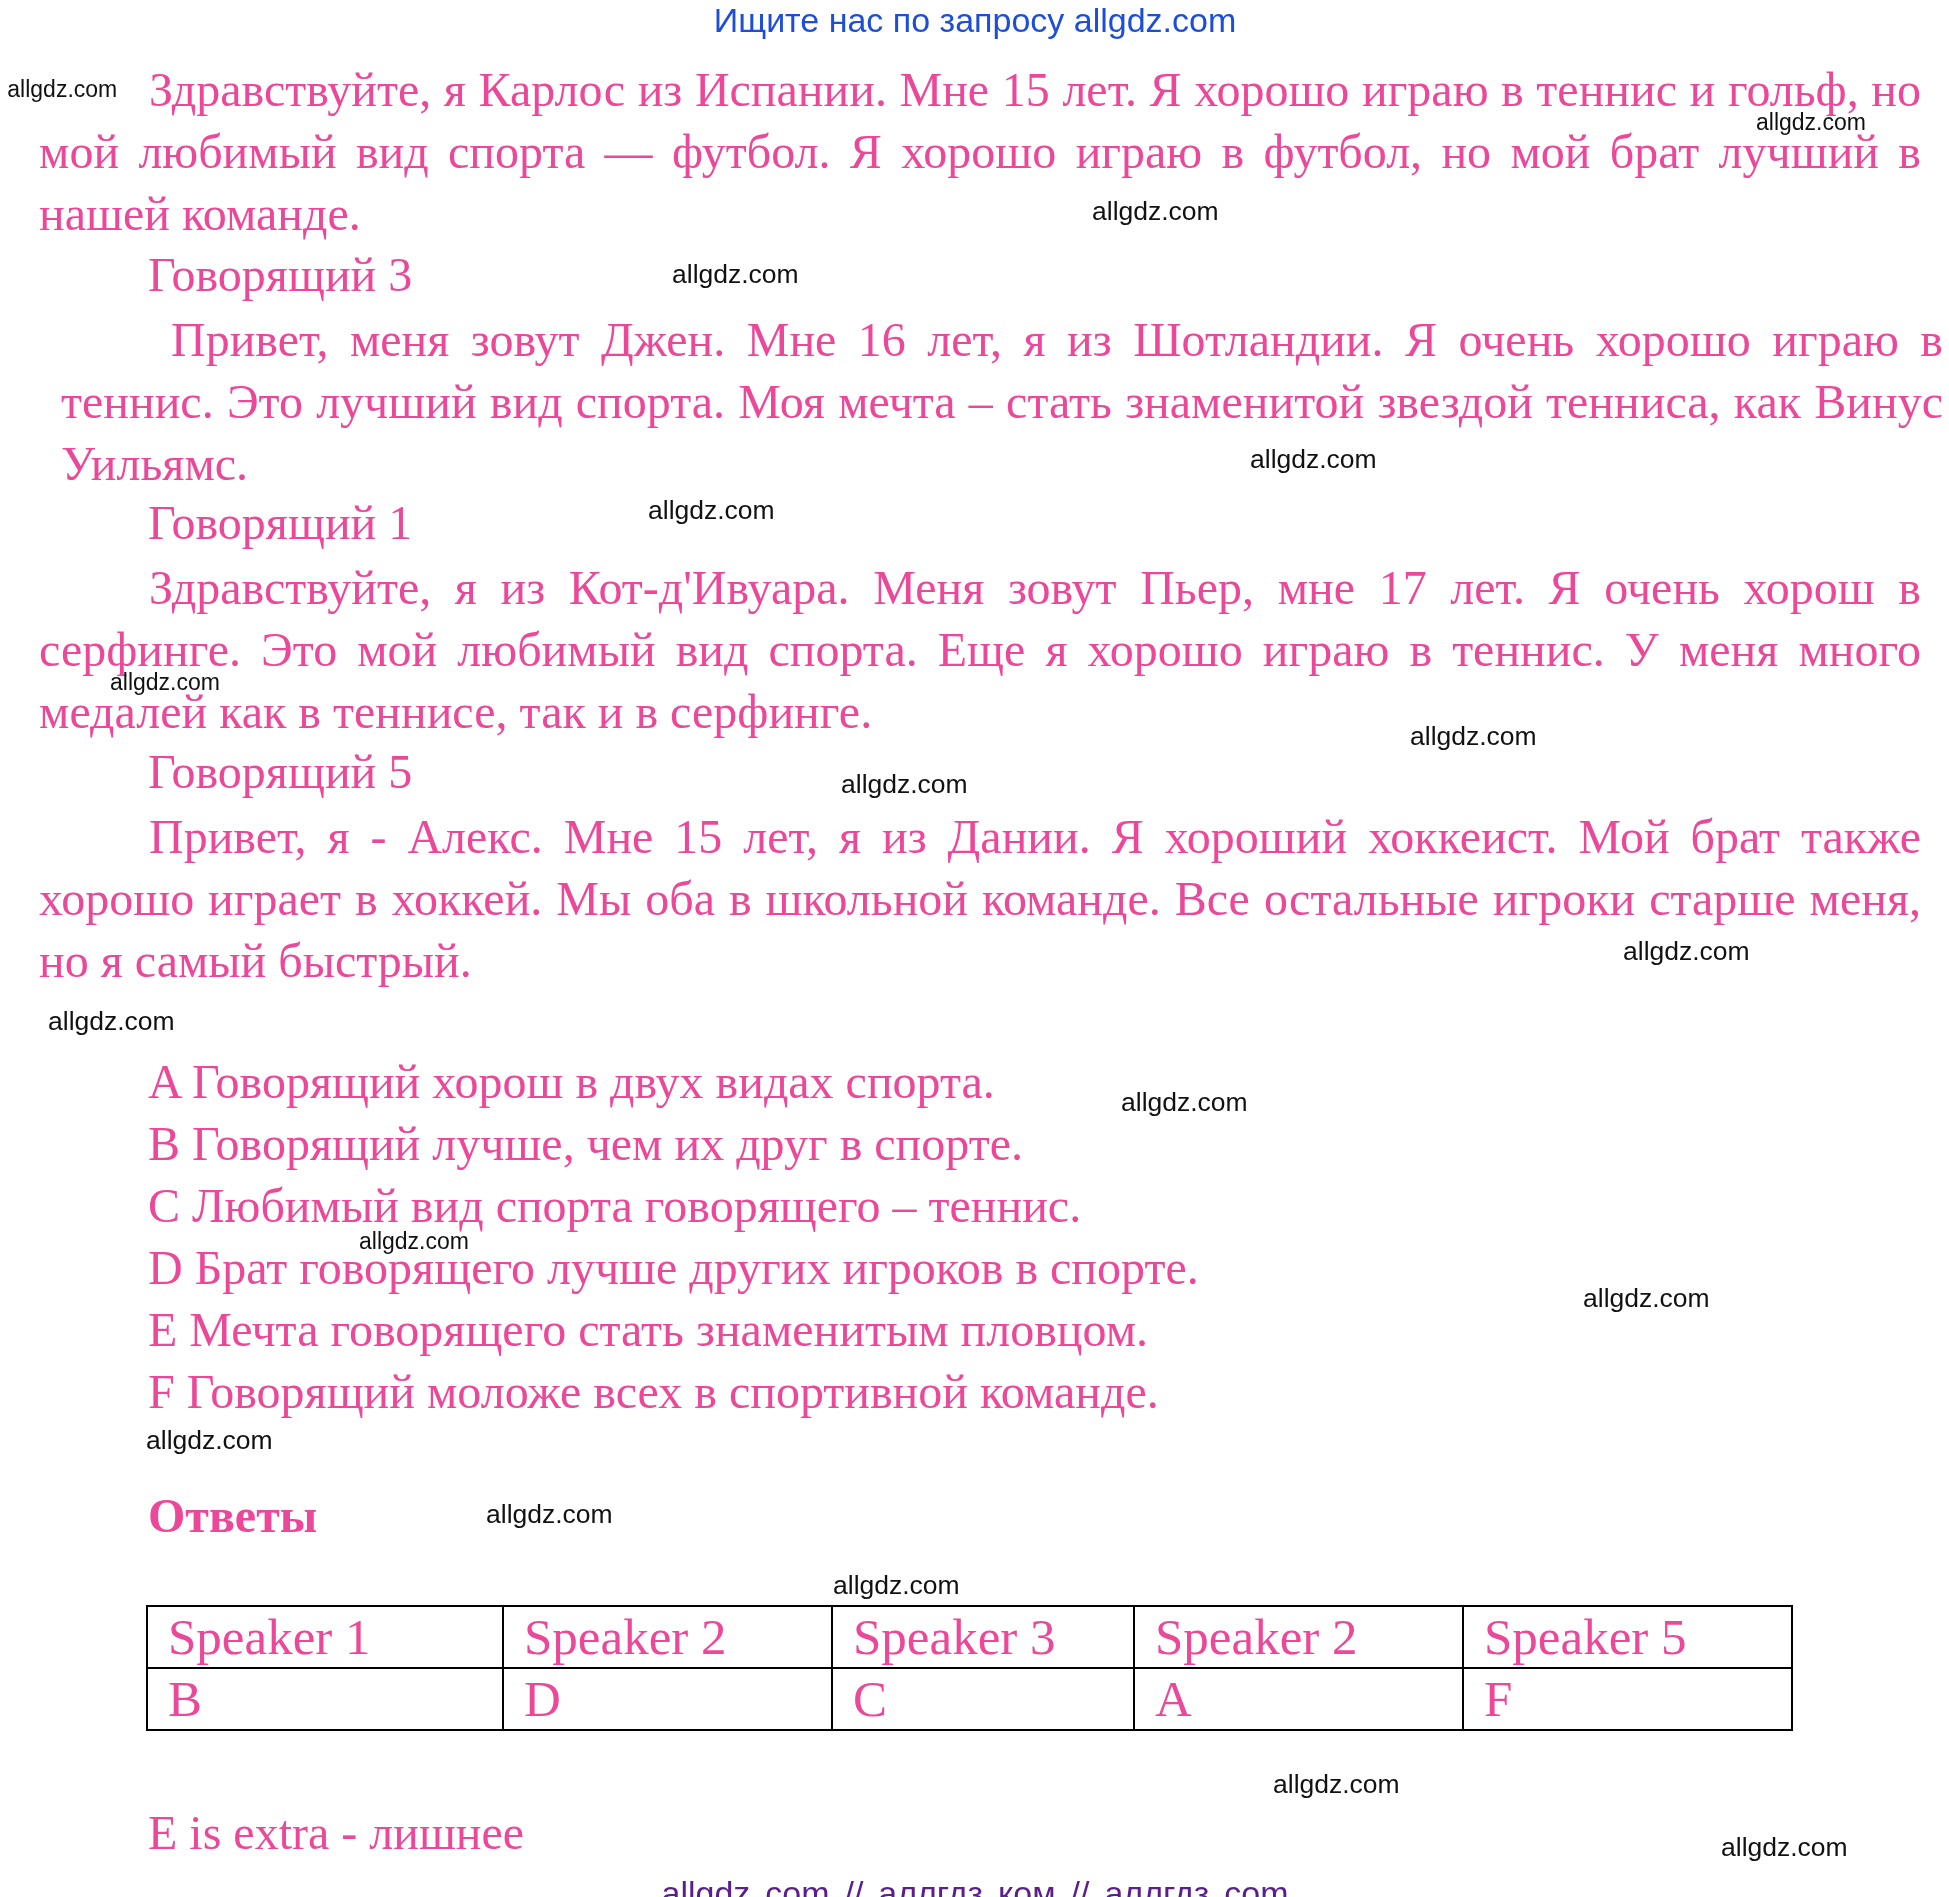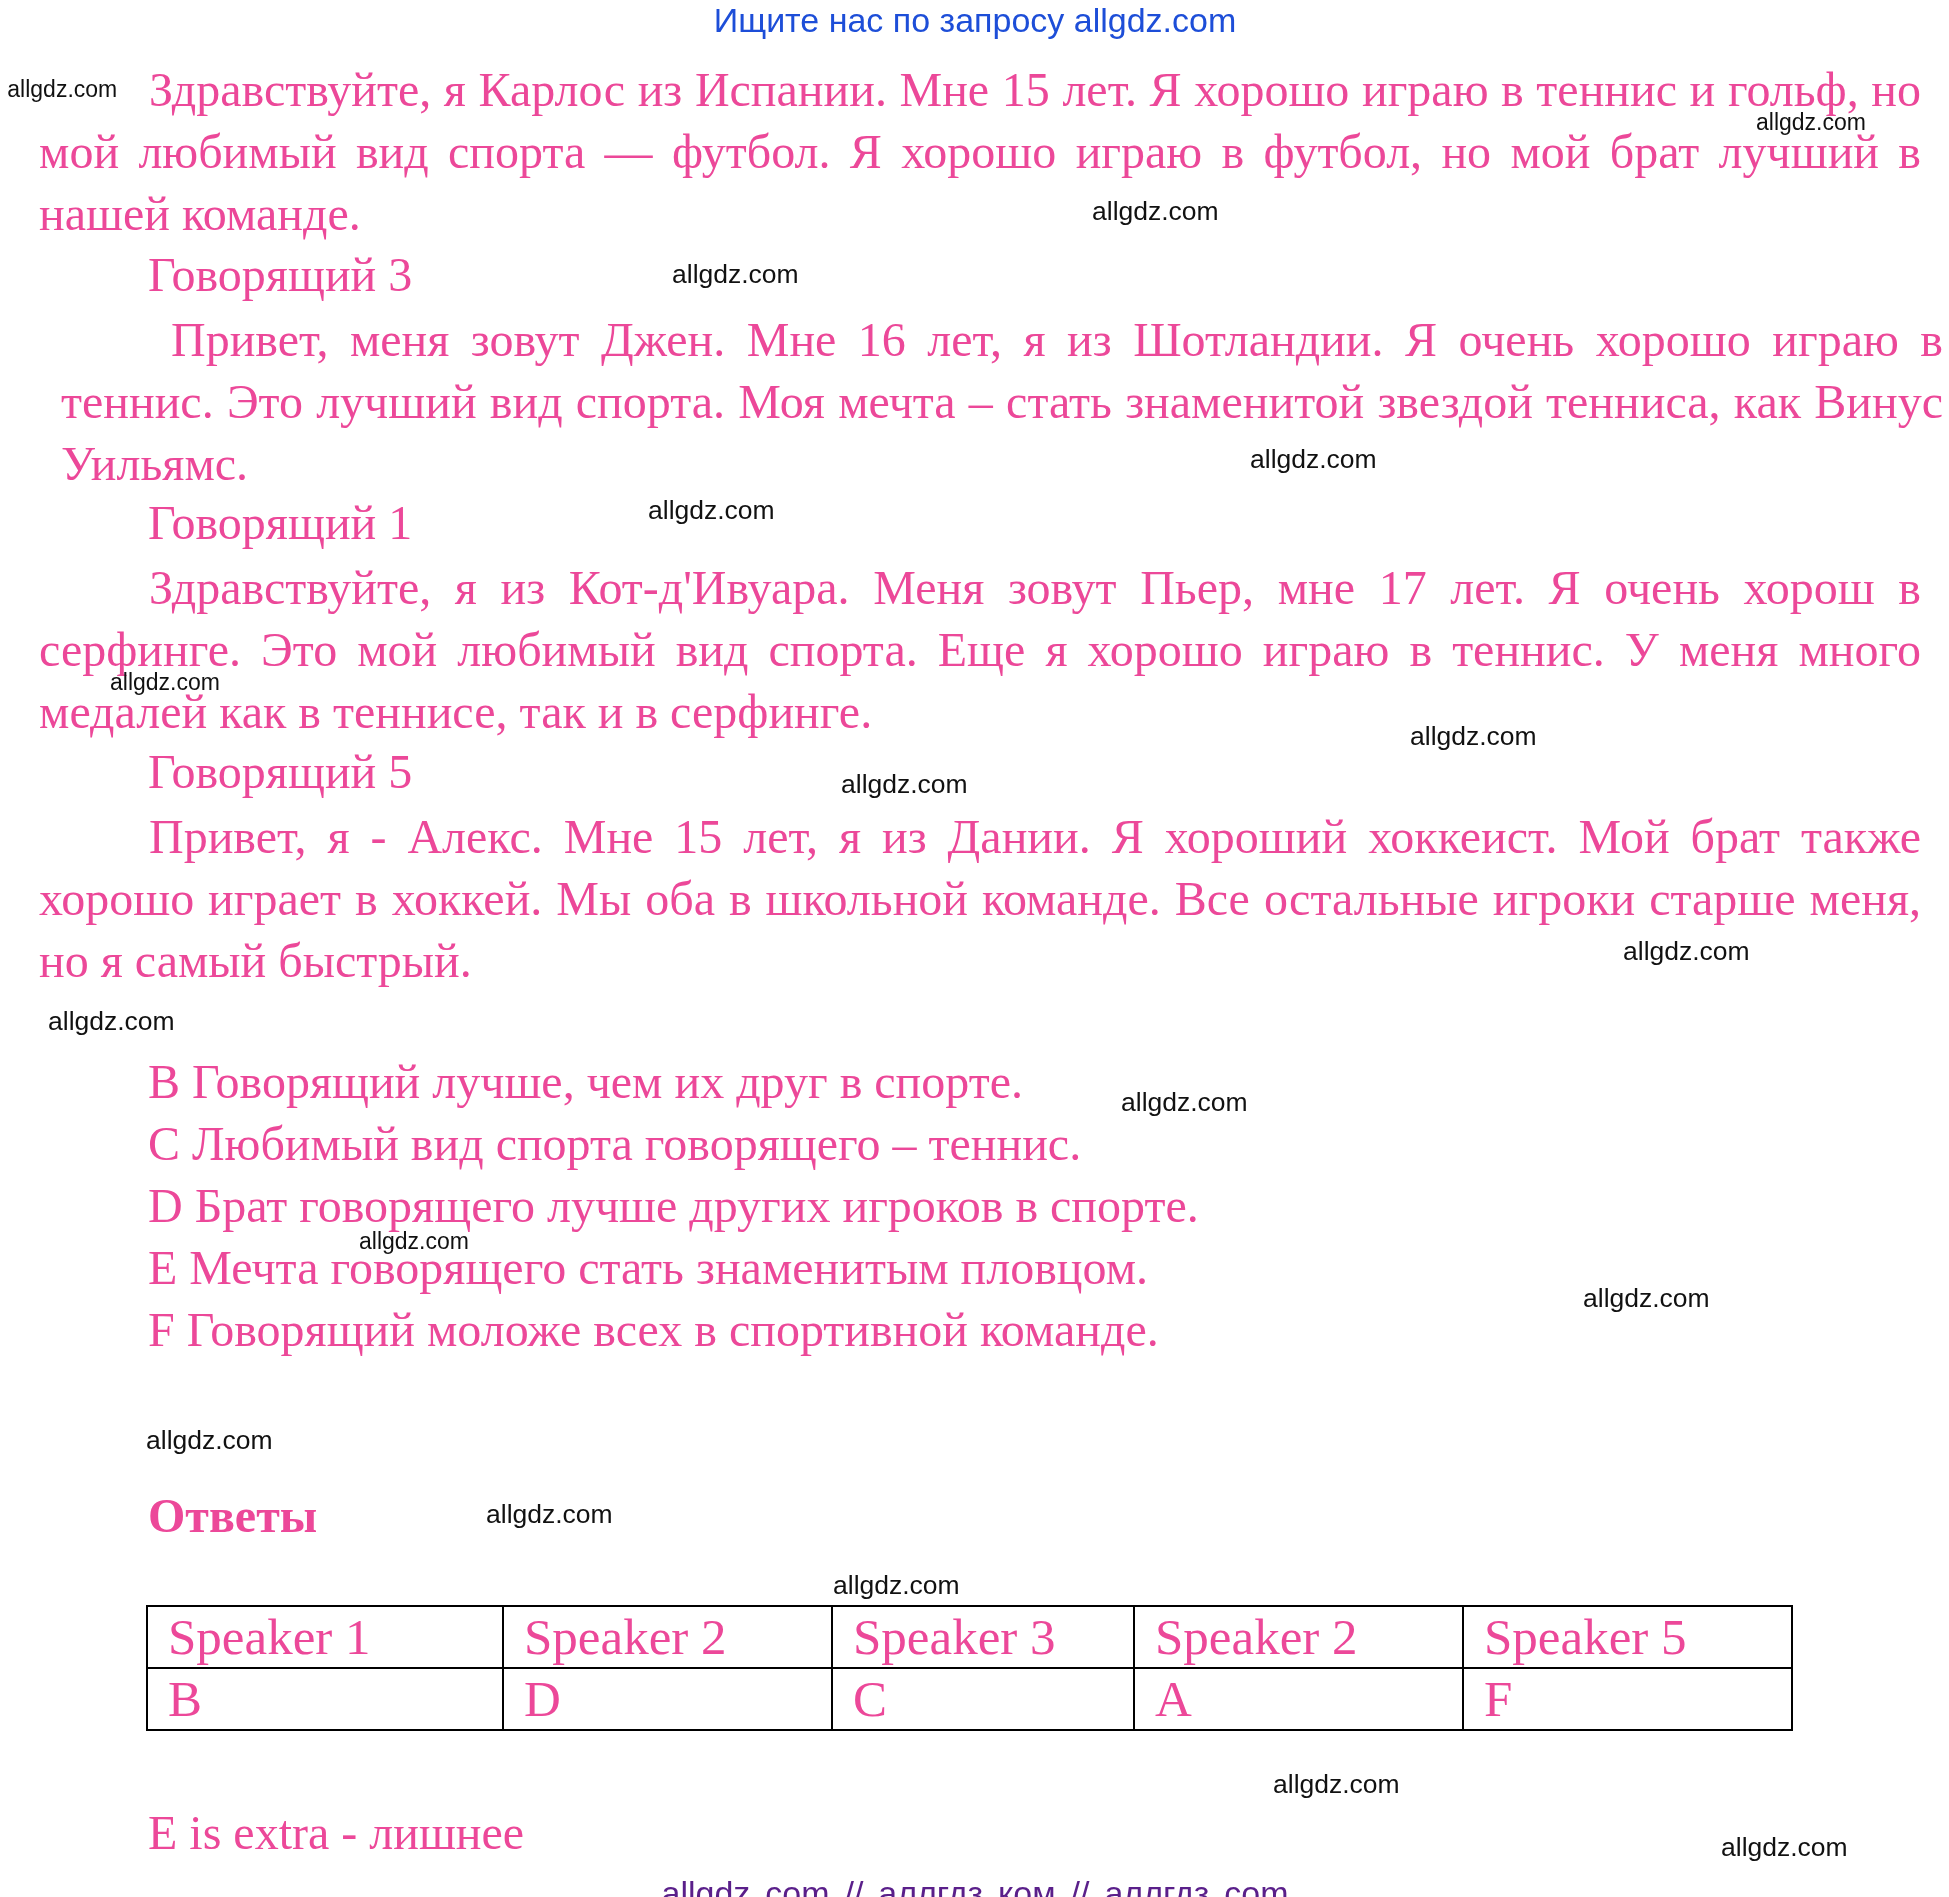--- a/index.html
+++ b/index.html
@@ -38,20 +38,21 @@
 <div class="para serif" style="top:557px;">
   <p>Здравствуйте, я из Кот-д'Ивуара. Меня зовут Пьер, мне 17 лет. Я очень хорош в серфинге. Это мой любимый вид спорта. Еще я хорошо играю в теннис. У меня много медалей как в теннисе, так и в серфинге.</p>
 </div>
 
 <div class="heading serif" style="top:741px;">Говорящий 5</div>
 <div class="para serif" style="top:806px;">
   <p>Привет, я - Алекс. Мне 15 лет, я из Дании. Я хороший хоккеист. Мой брат также хорошо играет в хоккей. Мы оба в школьной команде. Все остальные игроки старше меня, но я самый быстрый.</p>
 </div>
 
 <div class="opts serif">
+  <div>A Говорящий хорош в двух видах спорта.</div>
   <div>B Говорящий лучше, чем их друг в спорте.</div>
   <div>C Любимый вид спорта говорящего – теннис.</div>
   <div>D Брат говорящего лучше других игроков в спорте.</div>
   <div>E Мечта говорящего стать знаменитым пловцом.</div>
   <div>F Говорящий моложе всех в спортивной команде.</div>
 </div>
 
 <div class="answers-title serif">Ответы</div>
 
 <table class="ans serif">

